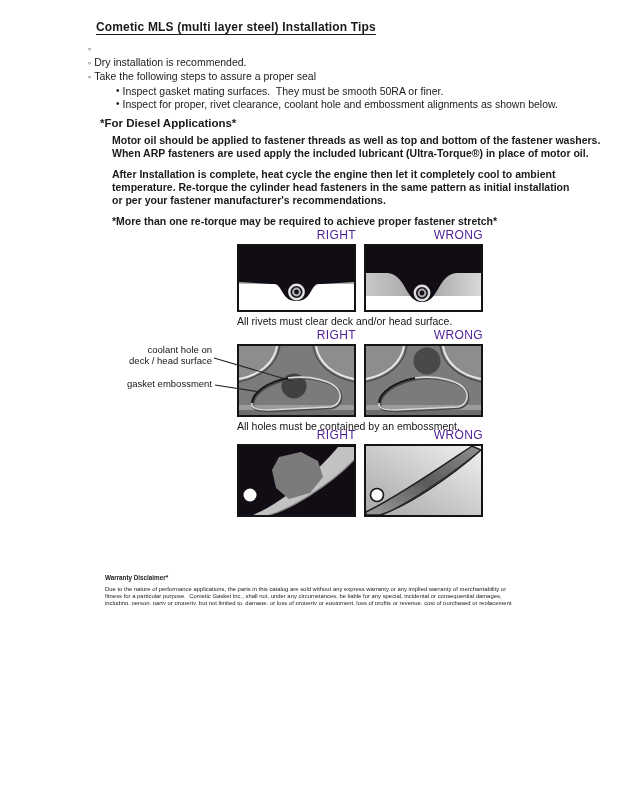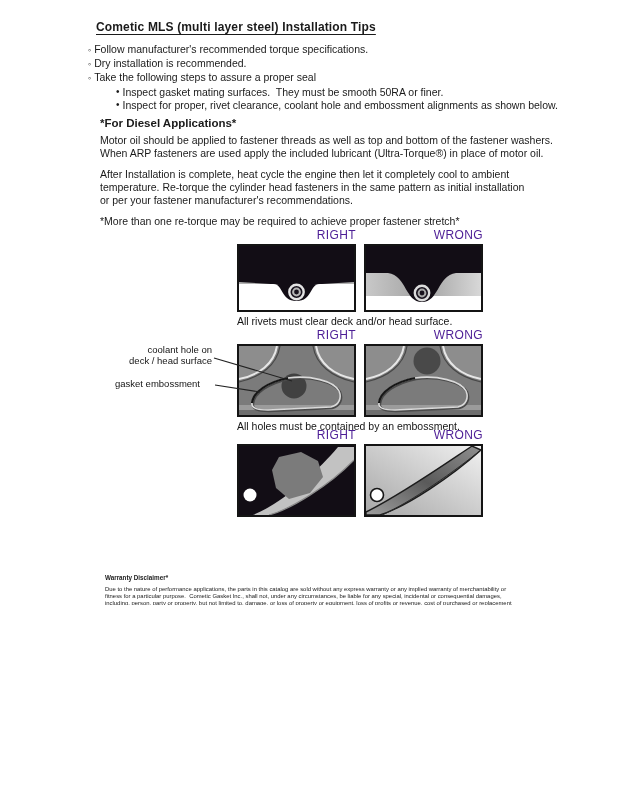--- a/index.html
+++ b/index.html
@@ -13,49 +13,49 @@
     text-decoration:underline; text-underline-offset:3px;
   }
   .tips { position:absolute; left:88px; top:43px; font-size:10.5px; line-height:13.2px; }
   .tip { display:flex; align-items:baseline; white-space:pre; }
   .tip .mk { font-size:9px; margin-right:3px; position:relative; top:-0.5px; }
   .tip.sub { margin-left:28px; }
   .tip.sub .mk { font-size:10px; margin-right:3px; }
 
   .diesel { position:absolute; left:96px; top:117px; }
   .diesel h2 { margin:0 0 5px 4px; font-size:11.5px; font-weight:bold; }
-  .diesel p { margin:0 0 8px 4px; font-size:10.5px; line-height:13px; white-space:pre; }
+  .diesel p { margin:0 0 8px 16px; font-size:10.5px; line-height:13px; white-space:pre;font-weight:bold; }
 
   .figrow { position:absolute; left:237px; width:260px; }
   #row1 { top:228px; } #row2 { top:328px; } #row3 { top:428px; }
   .heads { display:flex; gap:8px; margin-bottom:2px; }
   .heads span { width:119px; text-align:right; font-size:12px; font-weight:400; letter-spacing:0.4px; color:#4c1d95; }
   .panels { display:flex; gap:8px; }
   .cap { margin-top:3px; font-size:10.5px; color:#141414; white-space:pre; line-height:12.5px; }
 
   .lbl { position:absolute; font-size:9.5px; line-height:10.8px; color:#141414; text-align:right; white-space:pre; }
   #lbl-coolant { left:100px; top:345px; width:112px; }
-  #lbl-emboss  { left:88px; top:379px; width:112px; }
+  #lbl-emboss  { left:100px; top:379px; width:112px; }
   .leaders { position:absolute; left:213px; top:352px; }
 
   .disc { position:absolute; left:105px; top:574px; width:460px; }
   .disc .dh { font-size:6.3px; font-weight:bold; margin:0 0 5px 0; }
   .disc p { margin:0 0 6px 0; font-size:5.9px; line-height:7.2px; white-space:pre; color:#222; }
 
   .footer { position:absolute; left:388px; top:759px; font-size:12px; color:#ec4899; letter-spacing:0.3px; }
 </style>
 </head>
 <body>
 
 <div class="page">
 
   <h1 class="title">Cometic MLS (multi layer steel) Installation Tips</h1>
 
   <div class="tips">
-    <div class="tip"><span class="mk">◦</span><span>Follow manufacturer's recommended torque specifications.</span></div>
+    <div class="tip"><span class="mk">◦</span></div>
     <div class="tip"><span class="mk">◦</span><span>Dry installation is recommended.</span></div>
     <div class="tip"><span class="mk">◦</span><span>Take the following steps to assure a proper seal</span></div>
     <div class="tip sub"><span class="mk">•</span><span>Inspect gasket mating surfaces.  They must be smooth 50RA or finer.</span></div>
     <div class="tip sub"><span class="mk">•</span><span>Inspect for proper, rivet clearance, coolant hole and embossment alignments as shown below.</span></div>
   </div>
 
   <div class="diesel">
     <h2>*For Diesel Applications*</h2>
     <p>Motor oil should be applied to fastener threads as well as top and bottom of the fastener washers.
 When ARP fasteners are used apply the included lubricant (Ultra-Torque®) in place of motor oil.</p>

